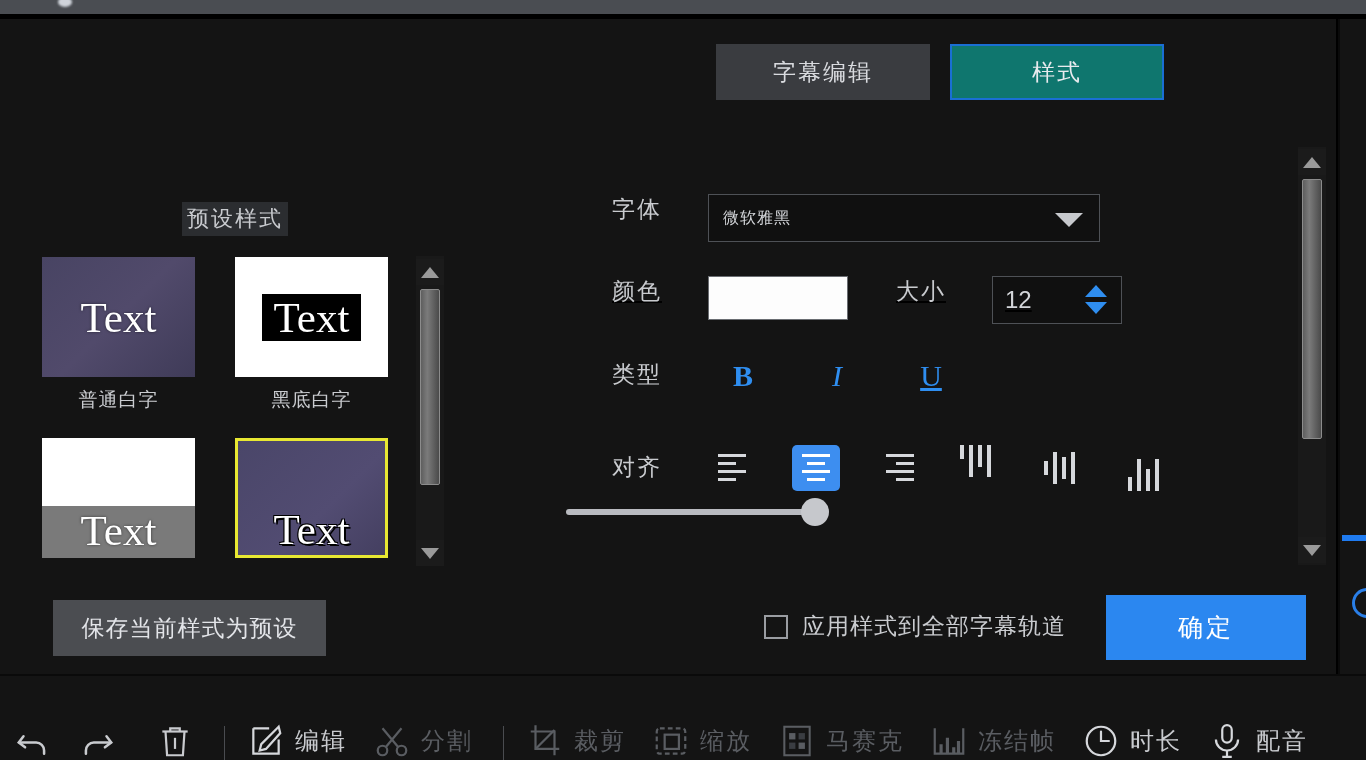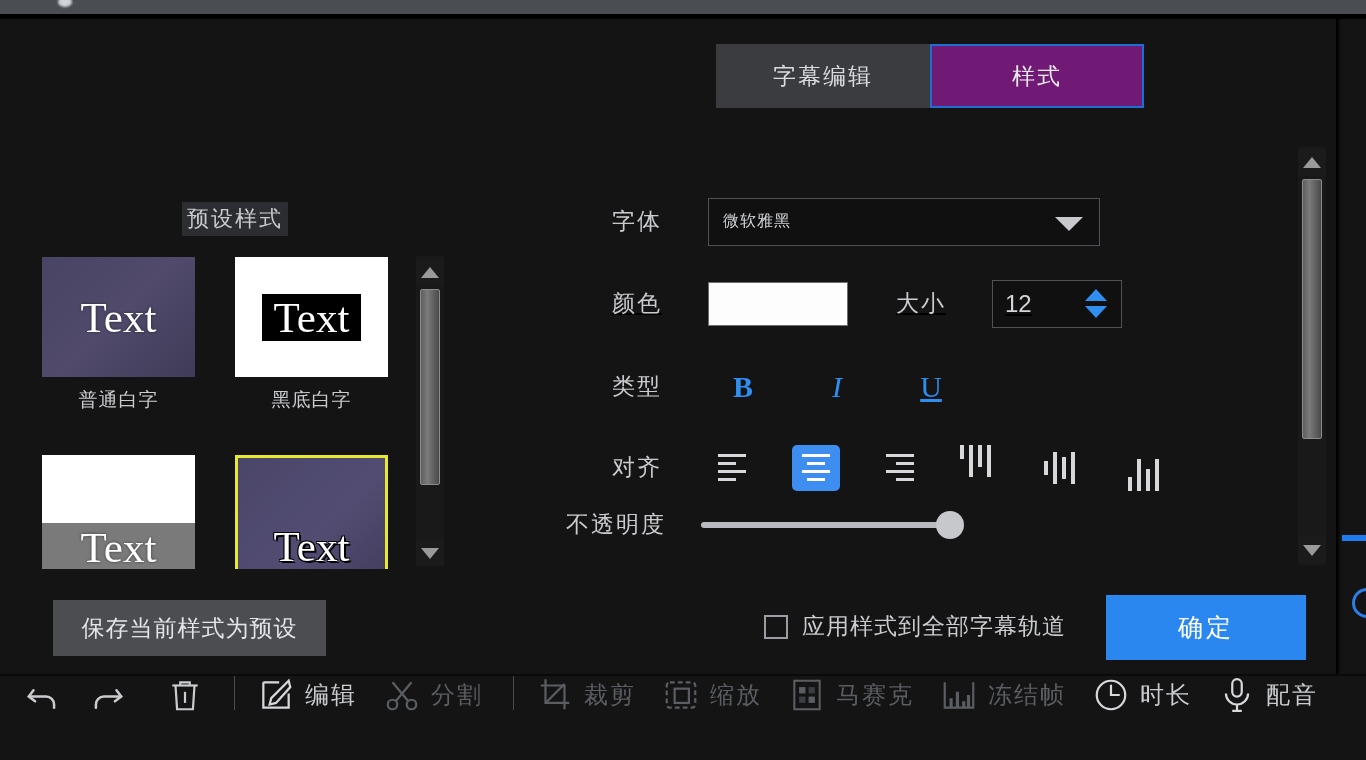--- a/index.html
+++ b/index.html
@@ -42,39 +42,39 @@
   
   .dialog {
     position: absolute; left: 0px; top: 19px; width: 1338px; height: 655px;
     background: #141414;
     border-right: 2px solid #000;
   }
 
   
   .tabs { position: absolute; left: 716px; top: 25px; display: flex; }
   .tab {
-    width: 214px; height: 64px;
+    width: 214px; height: 56px;
     display: flex; align-items: center; justify-content: center;
     font-size: 23px; letter-spacing: 2px;
     color: #d6d8dc;
   }
   .tab.inactive { background: #3a3c40; color: #d9dbdf; }
-  .tab.active { background: #701a75; border: 2px solid #1a6fd4; color: #e8eaee; }
+  .tab.active { background: #0f766e; border: 2px solid #1a6fd4; color: #e8eaee; margin-left: 20px; }
 
   
   .preset-title {
     position: absolute; left: 182px; top: 183px;
     font-size: 22px; color: #c8cace; letter-spacing: 2px;
     background: #2b2d30; padding: 2px 5px;
   }
   .preset-area {
     position: absolute; left: 42px; top: 238px; width: 370px; height: 312px;
     overflow: hidden;
   }
-  .preset-grid { display: flex; flex-wrap: wrap; gap: 42px 40px; }
+  .preset-grid { display: flex; flex-wrap: wrap; gap: 25px 40px; }
   .preset-cell { width: 153px; }
   .thumb {
     width: 153px; height: 120px; position: relative; overflow: hidden;
     display: flex; align-items: center; justify-content: center;
   }
   .thumb.selected { border: 3px solid #e8e832; }
   .thumb-text {
     font-family: "Liberation Serif", "DejaVu Serif", serif;
     font-size: 43px; color: #ffffff; line-height: 1;
     text-shadow: 0 0 3px rgba(0,0,0,0.55);
@@ -104,21 +104,21 @@
   .tri-down { border-left: 9px solid transparent; border-right: 9px solid transparent; border-top: 11px solid #9a9a9a; }
   .sb-thumb {
     position: absolute; left: 4px; width: 20px;
     background: linear-gradient(to right, #5e5e5e 0%, #7b7b7b 35%, #4a4a4a 100%);
     border: 1px solid #8c8c8c; border-radius: 2px;
   }
   .sb-right { left: 1298px; top: 128px; width: 28px; height: 418px; background:#191919; }
 
   
   .form { position: absolute; left: 612px; top: 175px; }
-  .row { display: flex; align-items: center; height: 55px; }
+  .row { display: flex; align-items: flex-start; height: 55px; }
   .row-label {
     width: 96px; font-size: 23px; color: #c9cbcf; letter-spacing: 2px;
   }
 
   .font-select {
     width: 392px; height: 48px; background: #101010;
     border: 1px solid #4e5156; display: flex; align-items: center;
     padding: 0 14px; position: relative;
   }
   .font-select .val { font-size: 16px; color: #d3d5d9; letter-spacing: 1px; }
@@ -204,21 +204,21 @@
   .apply-all .lbl { font-size: 23px; color: #c9cbcf; letter-spacing: 1px; }
   .ok-btn {
     position: absolute; left: 1106px; top: 576px; width: 200px; height: 65px;
     background: #2b87f0; display:flex; align-items:center; justify-content:center;
     font-size: 25px; color: #ffffff; letter-spacing: 3px;
   }
 
   
   .toolbar {
     position: absolute; left: 0; top: 676px; width: 1366px; height: 84px;
-    background: #141414; display: flex; align-items: flex-start; padding-left: 24px;
+    background: #141414; display: flex; align-items: flex-end; padding-left: 14px;
   }
   .tb-item { display:flex; align-items:center; gap:10px; margin-right: 26px; color:#c9cbcf; }
   .tb-item.dim { color: #5a5d62; }
   .tb-item .lbl { font-size: 24px; letter-spacing: 2px; }
   .tb-sep { width:1px; height:34px; background:#4a4c50; margin: 0 22px 0 4px; }
   .tb-icon { width: 38px; height: 38px; display:block; }
 </style>
 </head>
 <body>
 
@@ -369,21 +369,20 @@
         <div class="valign-btn va-bot">
           <span class="bar"></span>
             <span class="bar"></span>
           <span class="bar"></span>
             <span class="bar"></span>
         </div>
       </div>
     </div>
 
     <div class="opacity-row">
-      <div class="opacity-label">不透明度</div>
       <div class="slider">
         <span class="slider-knob"></span>
       </div>
     </div>
 
     <div class="save-preset-btn">保存当前样式为预设</div>
 
     <div class="apply-all">
       <span class="checkbox"></span>
       <span class="lbl">应用样式到全部字幕轨道</span>

